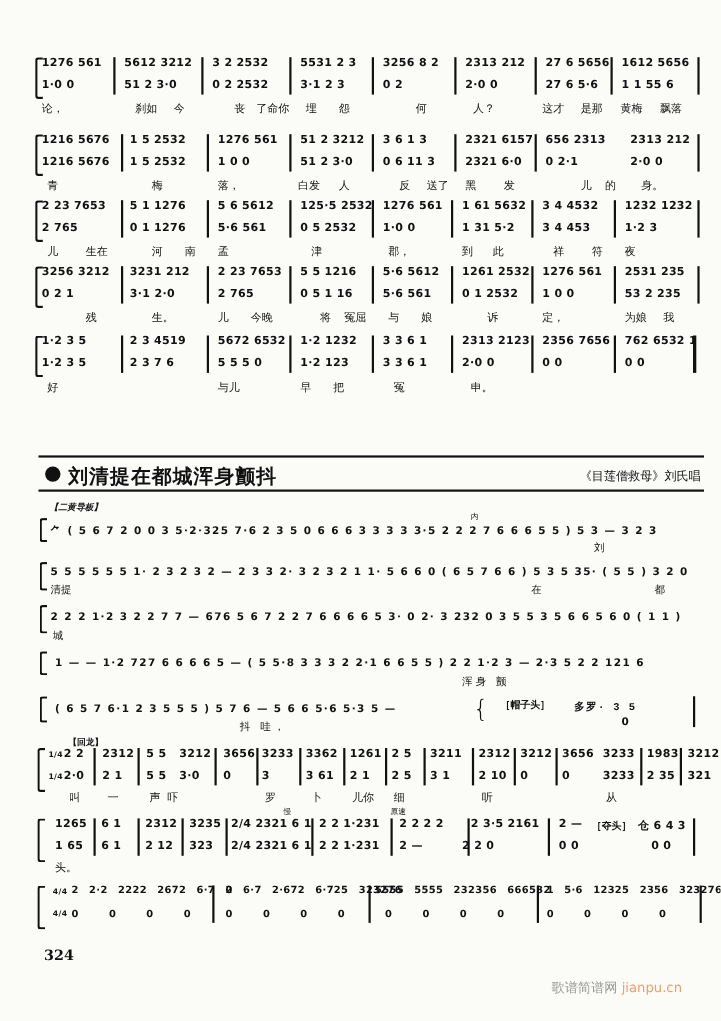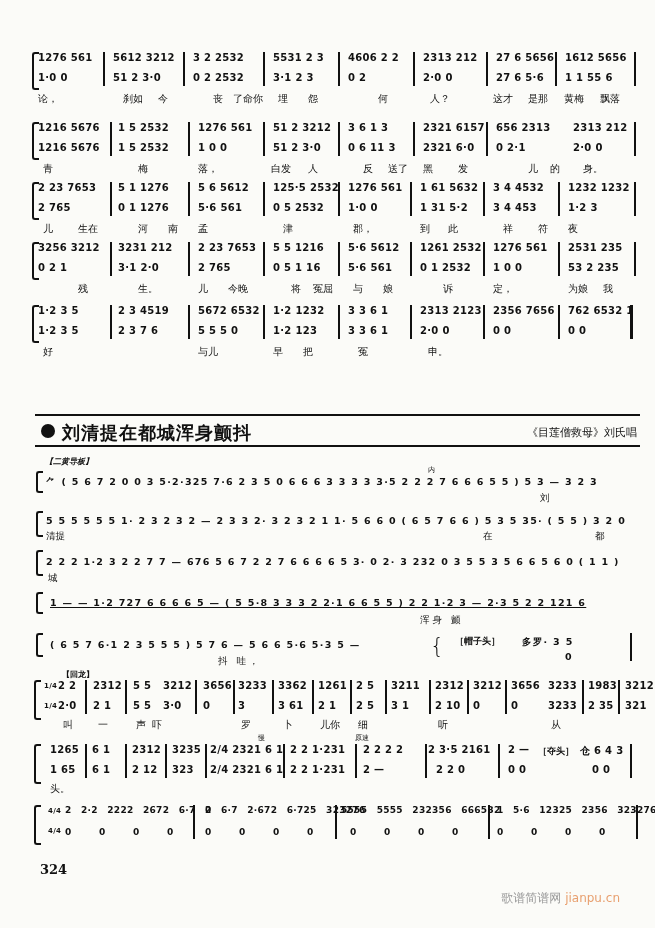--- a/index.html
+++ b/index.html
@@ -35,21 +35,21 @@
 
 <div>
 
   <div class="sys" style="top:52px; height:60px;">
     <div class="brace" style="top:0; height:34px;"></div>
     <div class="row ul" style="top:0;">
       <span class="m" style="left:0">1276 561</span>
       <span class="m" style="left:75px">5612 3212</span>
       <span class="m" style="left:155px">3 2 2532</span>
       <span class="m" style="left:235px">5531 2 3</span>
-      <span class="m" style="left:310px">4606 2 2</span>
+      <span class="m" style="left:310px">3256 8 2</span>
       <span class="m" style="left:385px">2313 212</span>
       <span class="m" style="left:458px">27 6 5656</span>
       <span class="m" style="left:527px">1612 5656</span>
     </div>
     <div class="row ul" style="top:20px;">
       <span class="m" style="left:0">1·0 0</span>
       <span class="m" style="left:75px">51 2 3·0</span>
       <span class="m" style="left:155px">0 2 2532</span>
       <span class="m" style="left:235px">3·1 2 3</span>
       <span class="m" style="left:310px">0 2</span>
@@ -277,29 +277,29 @@
 <div class="line-text" style="left:46px; top:515px;">5 5 5 5 5 5 1· 2 3 2 3 2 — 2 3 3 2· 3 2 3 2 1 1· 5 6 6 0 ( 6 5 7 6 6 ) 5 3 5 35· ( 5 5 ) 3 2 0</div>
 <div class="lyric-line" style="left:46px; top:530px;">清提</div>
 <div class="lyric-line" style="left:483px; top:530px;">在</div>
 <div class="lyric-line" style="left:595px; top:530px;">都</div>
 
 <div class="brace" style="left:36px; top:550px; height:22px;"></div>
 <div class="line-text" style="left:46px; top:556px;">2 2 2 1·2 3 2 2 7 7 — 676 5 6 7 2 2 7 6 6 6 6 5 3· 0 2· 3 232 0 3 5 5 3 5 6 6 5 6 0 ( 1 1 )</div>
 <div class="lyric-line" style="left:48px; top:572px;">城</div>
 
 <div class="brace" style="left:36px; top:592px; height:18px;"></div>
-<div class="line-text" style="left:50px; top:597px;text-decoration:underline;">1 — — 1·2 727 6 6 6 6 5 — ( 5 5·8 3 3 3 2 2·1 6 6 5 5 ) 2 2 1·2 3 — 2·3 5 2 2 121 6</div>
+<div class="line-text" style="left:50px; top:597px;">1 — — 1·2 727 6 6 6 6 5 — ( 5 5·8 3 3 3 2 2·1 6 6 5 5 ) 2 2 1·2 3 — 2·3 5 2 2 121 6</div>
 <div class="lyric-line" style="left:420px; top:614px; letter-spacing:3px;">浑身 颤</div>
 
 <div class="brace" style="left:36px; top:633px; height:20px;"></div>
 <div class="line-text" style="left:50px; top:639px;">( 6 5 7 6·1 2 3 5 5 5 ) 5 7 6 — 5 6 6 5·6 5·3 5 —</div>
 <div class="lyric-line" style="left:218px; top:655px; letter-spacing:3px;">抖 哇，</div>
 <div class="abs" style="left:430px; top:633px; font-size:22px; font-weight:lighter;">{</div>
 <div class="section" style="left:455px; top:635px; font-size:9px;">［帽子头］</div>
-<div class="line-text" style="left:522px; top:636px;">多罗· 3 5</div>
+<div class="line-text" style="left:522px; top:636px;font-family:Liberation Mono, monospace;">多罗· 3 5</div>
 <div class="line-text" style="left:565px; top:651px;">0</div>
 <div class="bar" style="left:630px; top:633px; height:28px;"></div>
 
 <div class="section" style="left:62px; top:669px;">【回龙】</div>
 <div class="sys" style="top:680px; left:40px; height:50px;">
   <div class="brace" style="top:0; height:36px;"></div>
   <div class="row" style="top:2px; left:4px; font-size:7px;">
       <span class="m">1/4</span>
     </div>
   <div class="row" style="top:22px; left:4px; font-size:7px;">
@@ -387,21 +387,21 @@
   </div>
   <div class="section" style="left:498px; top:1px; font-size:9px;">［夺头］</div>
   <div class="row ul" style="top:20px; left:10px;">
     <span class="m" style="left:0">1 65</span>
     <span class="m" style="left:42px">6 1</span>
     <span class="m" style="left:82px">2 12</span>
     <span class="m" style="left:122px">323</span>
     <span class="m" style="left:160px">2/4 2321 6 1</span>
     <span class="m" style="left:240px">2 2 1·231</span>
     <span class="m" style="left:313px">2 —</span>
-    <span class="m" style="left:386px">2 2 0</span>
+    <span class="m" style="left:370px">2 2 0</span>
     <span class="m" style="left:458px">0 0</span>
     <span class="m" style="left:542px">0 0</span>
   </div>
   <div class="bar" style="left:45px; top:0; height:34px;"></div>
   <div class="bar" style="left:85px; top:0; height:34px;"></div>
   <div class="bar" style="left:125px; top:0; height:34px;"></div>
   <div class="bar" style="left:165px; top:0; height:34px;"></div>
   <div class="bar" style="left:243px; top:0; height:34px;"></div>
   <div class="bar" style="left:315px; top:0; height:34px;"></div>
   <div class="bar" style="left:385px; top:0; height:34px;"></div>

